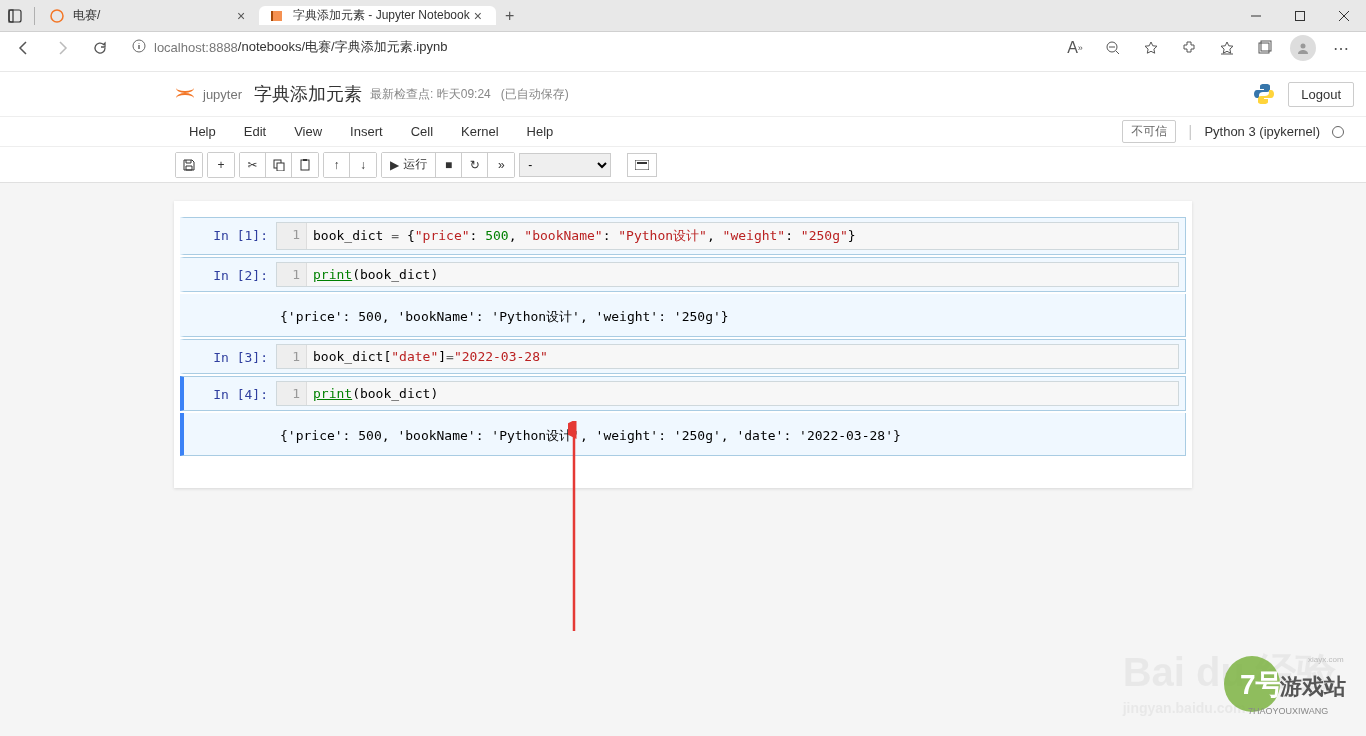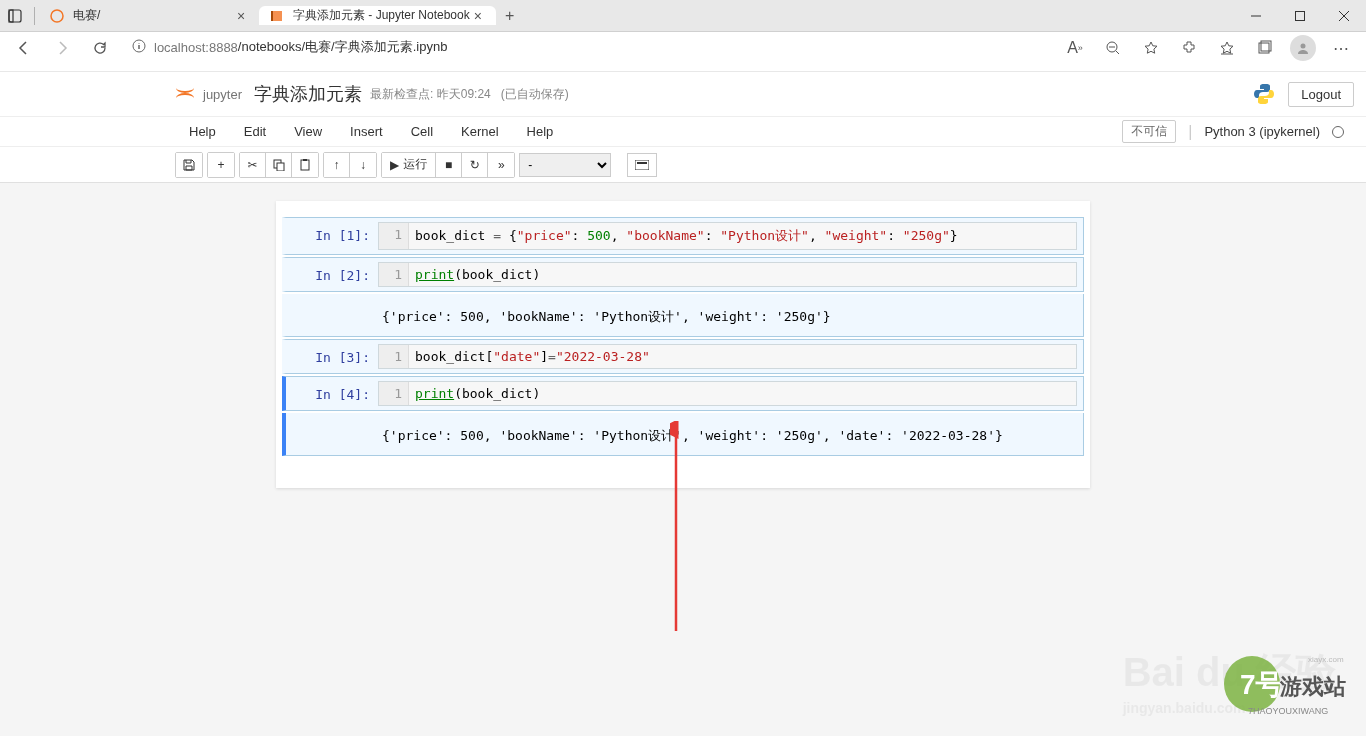--- a/index.html
+++ b/index.html
@@ -54,21 +54,21 @@
 
 .jup-toolbar { height: 36px; display: flex; align-items: center; padding: 0 12px 0 175px; border-top: 1px solid #eee; gap: 4px; }
 .tb-group { display: flex; border: 1px solid #ccc; border-radius: 2px; }
 .tb-btn { width: 26px; height: 24px; display: flex; align-items: center; justify-content: center; font-size: 12px; color: #333; border-right: 1px solid #ccc; background: #fff; }
 .tb-btn:last-child { border-right: none; }
 .tb-btn.run { width: auto; padding: 0 8px; gap: 4px; }
 .cell-type-sel { height: 24px; width: 92px; border: 1px solid #ccc; font-size: 12px; padding: 0 4px; }
 .cmd-btn { width: 30px; height: 24px; border: 1px solid #ccc; display: flex; align-items: center; justify-content: center; margin-left: 12px; }
 
 
-.nb-content { background: #fff; margin: 18px auto 0; width: 814px; box-shadow: 0 1px 3px rgba(0,0,0,0.12); padding: 14px 6px 30px; position: relative; }
+.nb-content { background: #fff; margin: 18px auto 0; width: 1018px; box-shadow: 0 1px 3px rgba(0,0,0,0.12); padding: 14px 6px 30px; position: relative; }
 .cell { display: flex; margin: 2px 0; padding: 4px 6px; }
 .cell.cmd { background: #f0f8ff; border: 1px solid #a9cce3; border-left: 4px solid transparent; }
 .cell.sel { border-left: 4px solid #3b82f6; }
 .prompt-col { width: 86px; text-align: right; padding: 6px 8px 0 0; font-family: monospace; font-size: 13px; color: #303F9F; }
 .code-col { flex: 1; }
 .code-input { border: 1px solid #cfd8dc; background: #f7f7f7; display: flex; font-family: monospace; font-size: 13px; }
 .gutter { width: 30px; background: #eee; text-align: right; padding: 4px 6px; color: #999; border-right: 1px solid #ddd; }
 .code-line { padding: 4px 6px; white-space: pre; }
 .code-line .str { color: #BA2121; }
 .code-line .num { color: #008000; }

